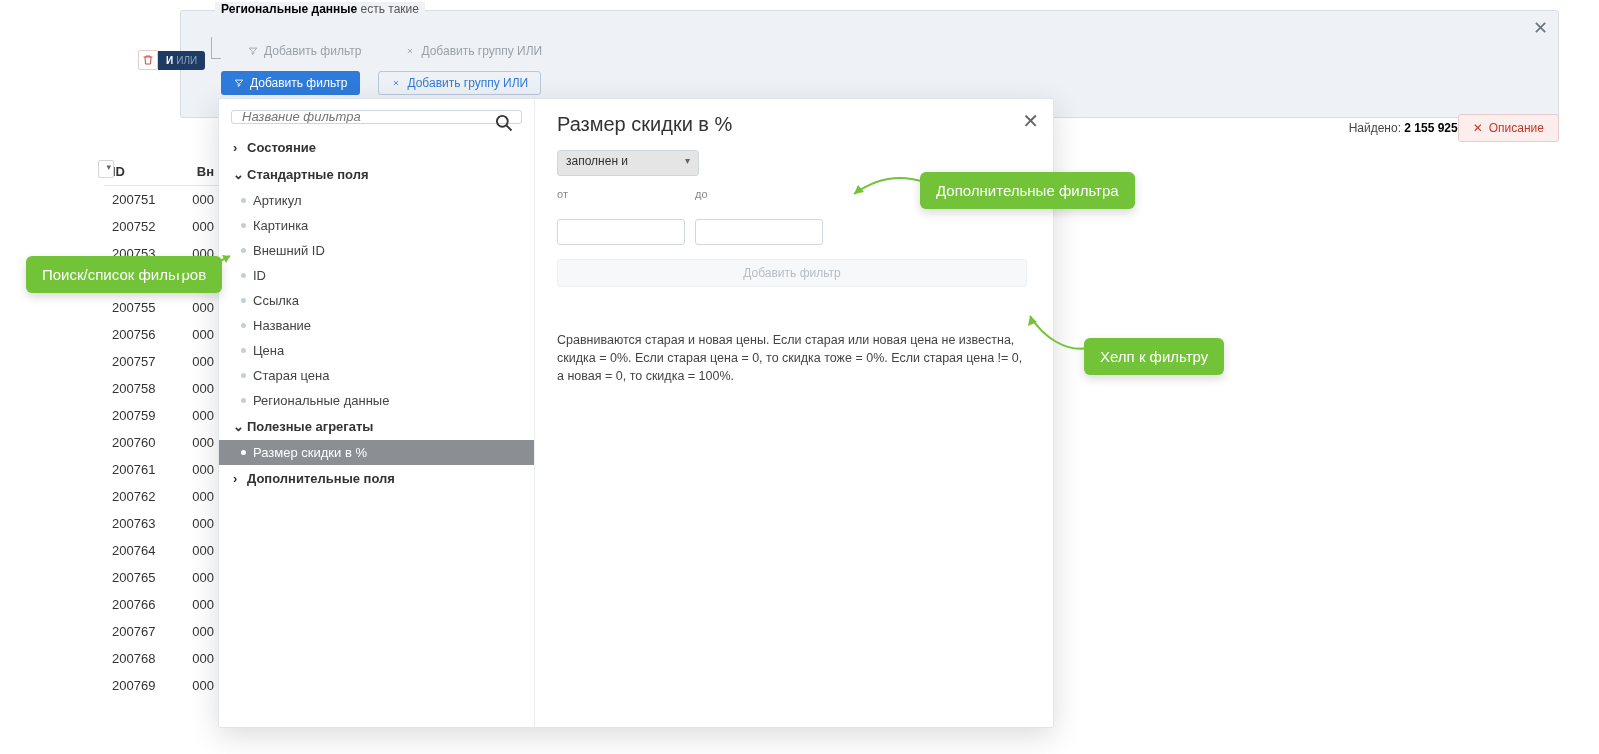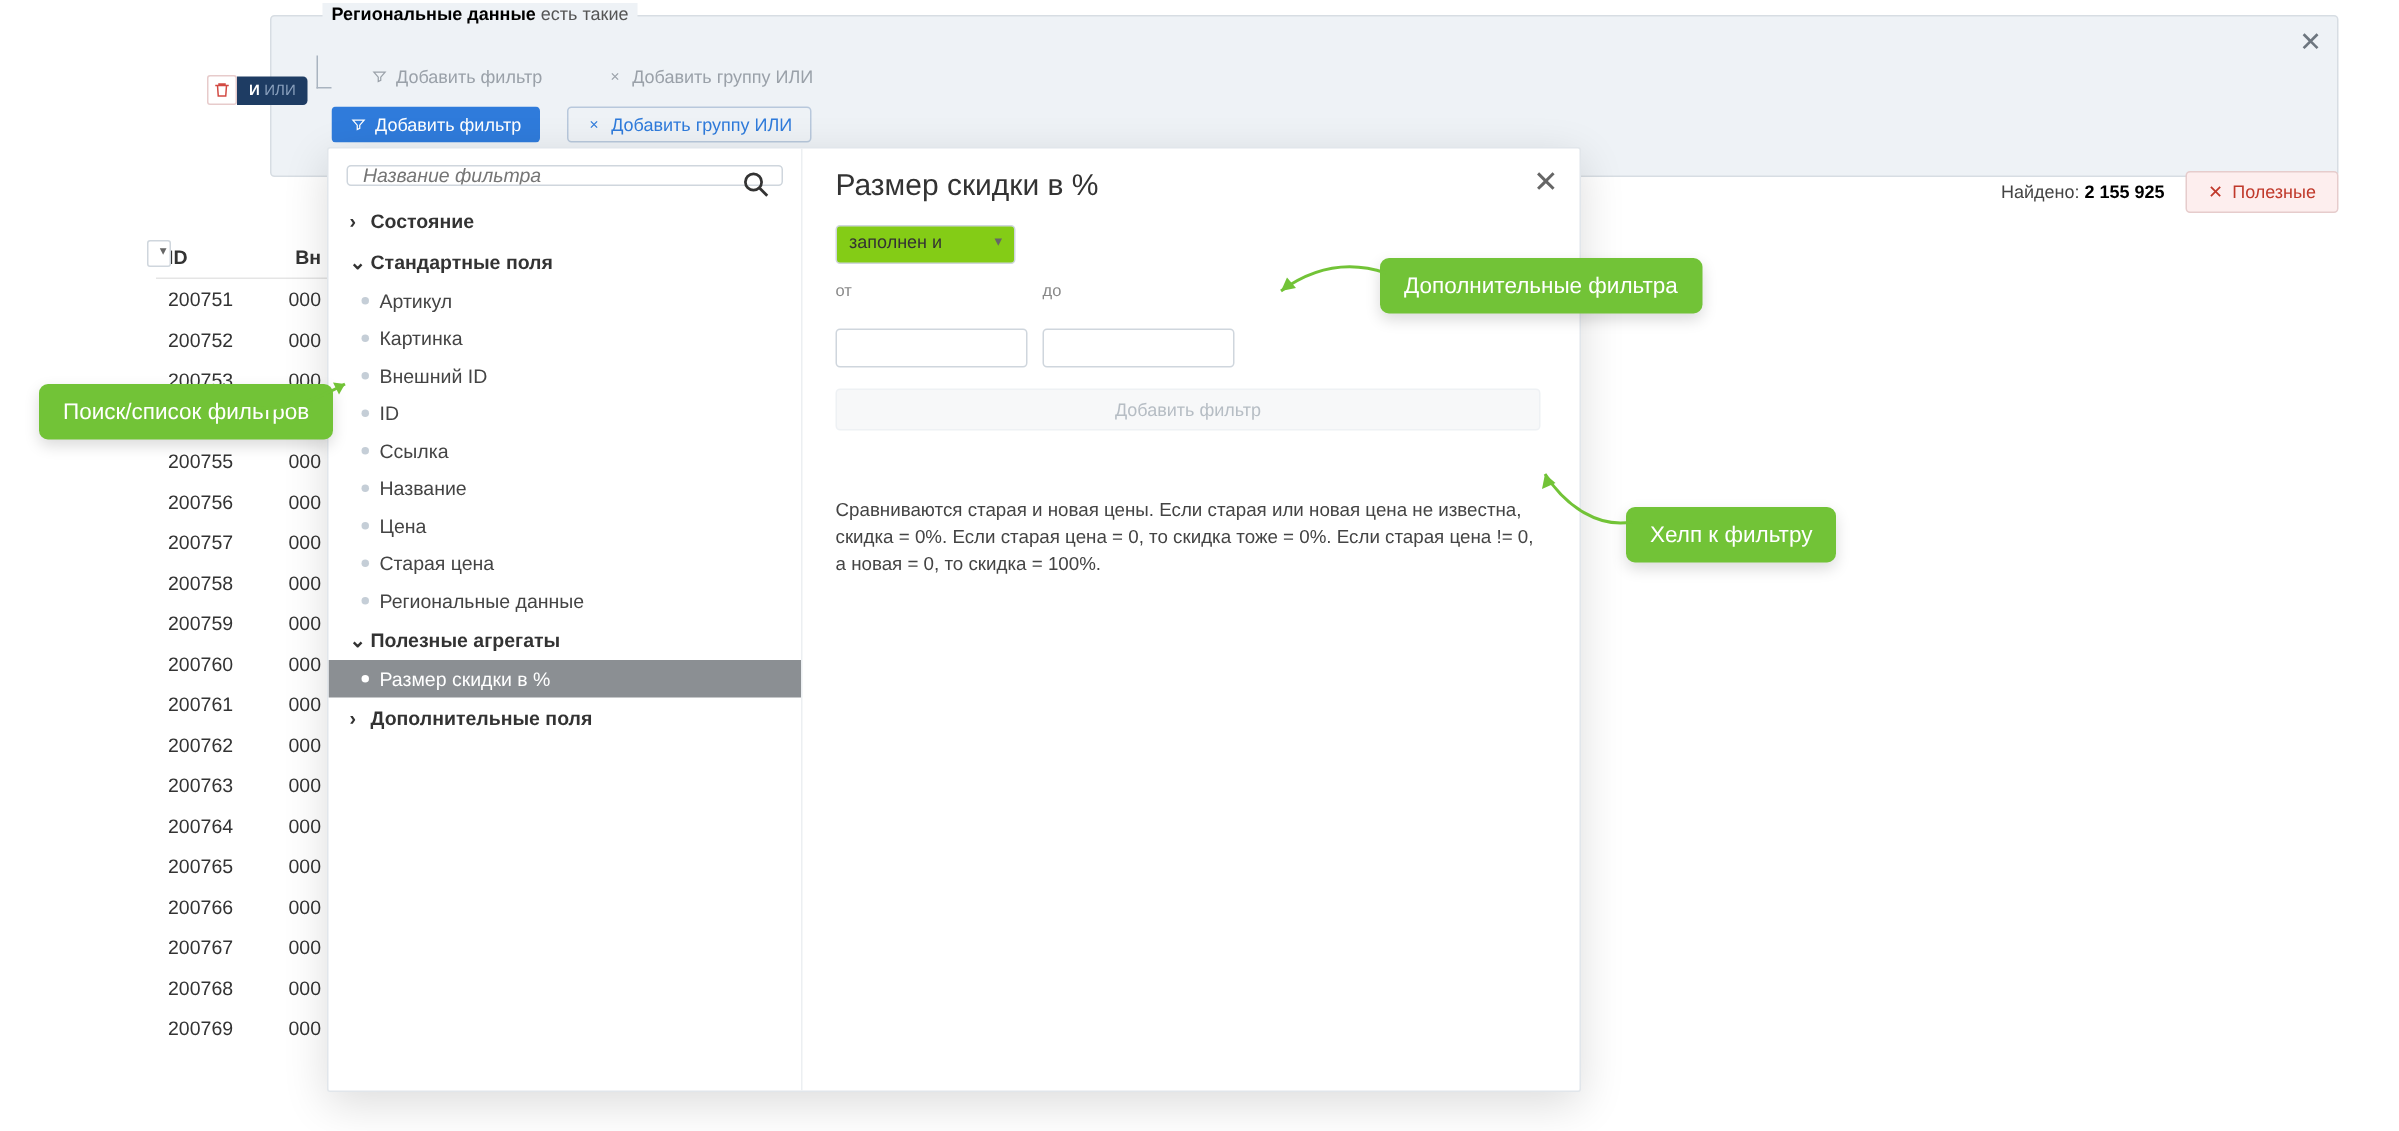--- a/index.html
+++ b/index.html
@@ -35,21 +35,21 @@
     border: 1px solid transparent; cursor: pointer; white-space: nowrap;
   }
   .btn-ghost    { background: transparent; color: #9aa1a9; border-color: transparent; }
   .btn-primary  { background: #2f7bdb; color: #fff; }
   .btn-outline  { background: transparent; color: #2f7bdb; border-color: #b8c8dc; }
   .ico { width: 10px; height: 10px; display: inline-block; }
 
   
   .totals-bar {
     position: absolute; right: 40px; top: 112px; height: 32px;
-    display: flex; align-items: center; gap: 14px; font-size: 12px;
+    display: flex; align-items: center; font-size: 12px;
   }
   .totals-bar .found { color: #444; }
   .totals-bar .found b { color: #000; }
   .reset-btn {
     border: 1px solid #e6cccc; background: #fdeeee; color: #c0392b;
     padding: 6px 14px; border-radius: 3px; cursor: pointer;
     display: inline-flex; gap: 6px; align-items: center; font-size: 12px;
   }
 
   
@@ -118,21 +118,21 @@
     content: ""; position: absolute; right: -17px; top: 0;
     border-top: 14px solid transparent;
     border-bottom: 14px solid transparent;
     border-left: 17px solid #8b8f93;
   }
 
   
   .pop-right h2 { margin: 0 0 14px 0; font-size: 20px; font-weight: 500; color: #333; }
   .pop-right .close-x { position: absolute; right: 14px; top: 10px; color: #666; cursor: pointer; font-size: 20px; }
   .select-box {
-    width: 120px; height: 26px; border: 1px solid #cfd6dd; background: #84cc16;
+    width: 142px; height: 26px; border: 1px solid #cfd6dd; background: #e5e5e5;
     border-radius: 3px; padding: 3px 22px 3px 8px; font-size: 12px; position: relative;
     cursor: pointer;
   }
   .select-box:after { content: "▾"; position: absolute; right: 8px; top: 4px; font-size: 10px; color: #666; }
   .range-row { display: flex; gap: 10px; margin-top: 12px; }
   .range-col label { font-size: 11px; color: #888; display: block; margin-bottom: 19px; }
   .range-col input { width: 128px; height: 26px; border: 1px solid #cfd6dd; border-radius: 3px; padding: 2px 6px; }
   .apply-btn {
     margin-top: 14px; width: 100%; max-width: 470px;
     background: #f7f8f9; border: 1px solid #eef1f4; color: #b6bdc4;
@@ -219,21 +219,21 @@
     </span>
   </div>
 </div>
 
 <div class="totals-bar">
   <span class="found">
     <span>Найдено:</span> <b>2 155 925</b>
   </span>
   <span class="reset-btn">
     <span style="color:#c0392b">✕</span>
-    <span>Полезные</span>
+    <span>Описание</span>
   </span>
 </div>
 
 <div class="data-table">
   <span class="dd-handle"></span>
   <div class="th">
     <span class="col-id">ID</span>
     <span class="col-vn">Вн</span>
   </div>
   <div id="tbody">

